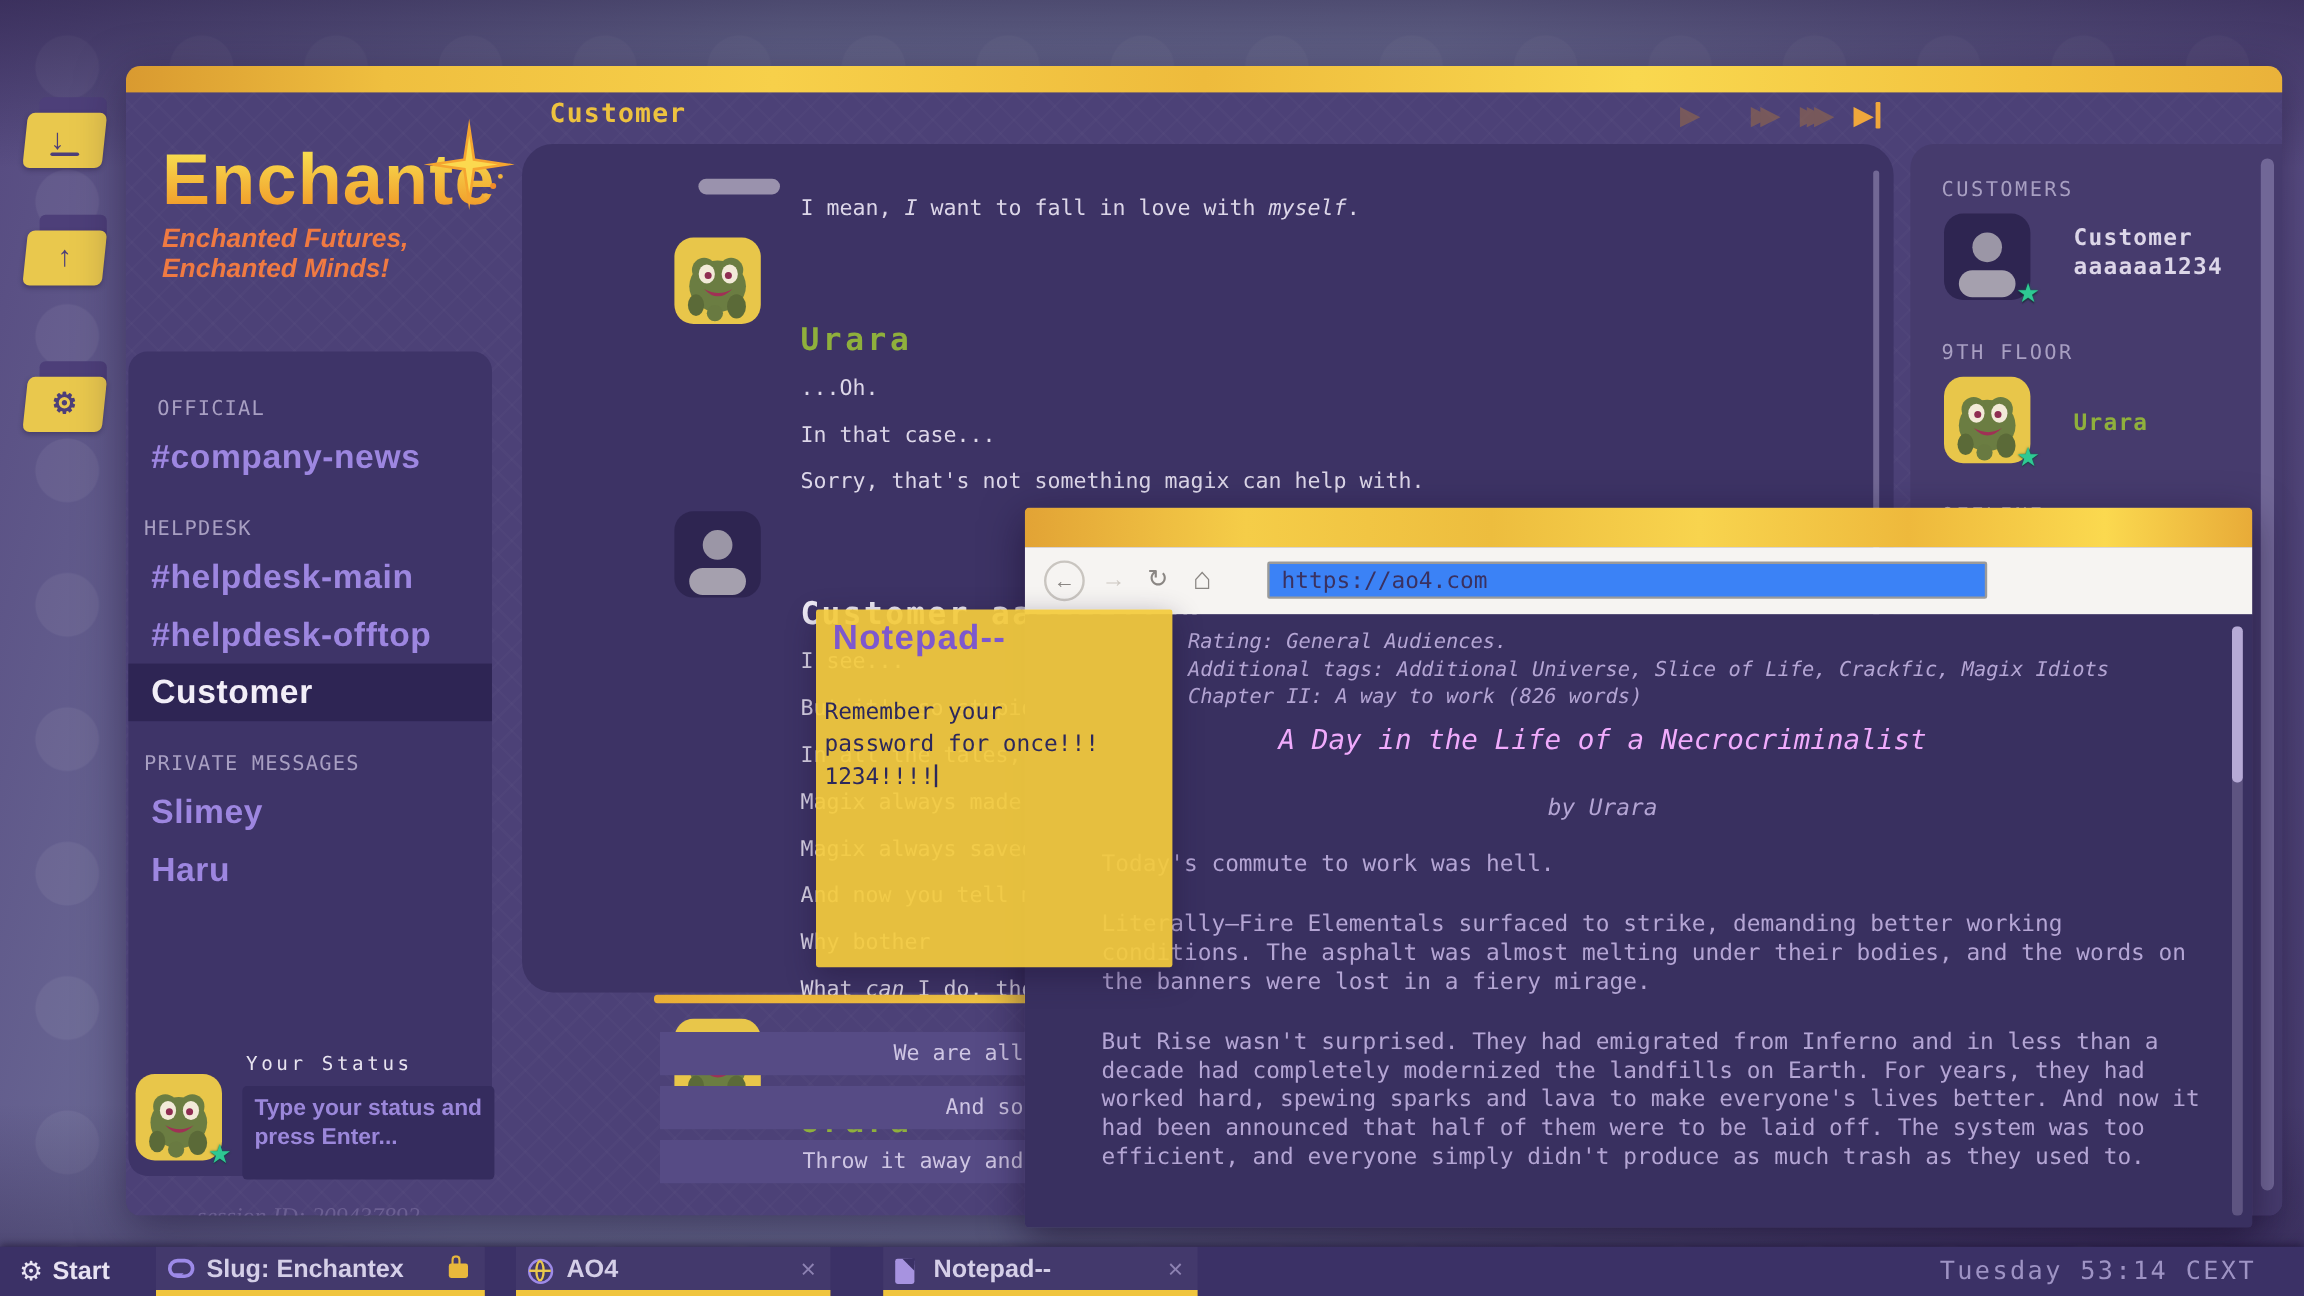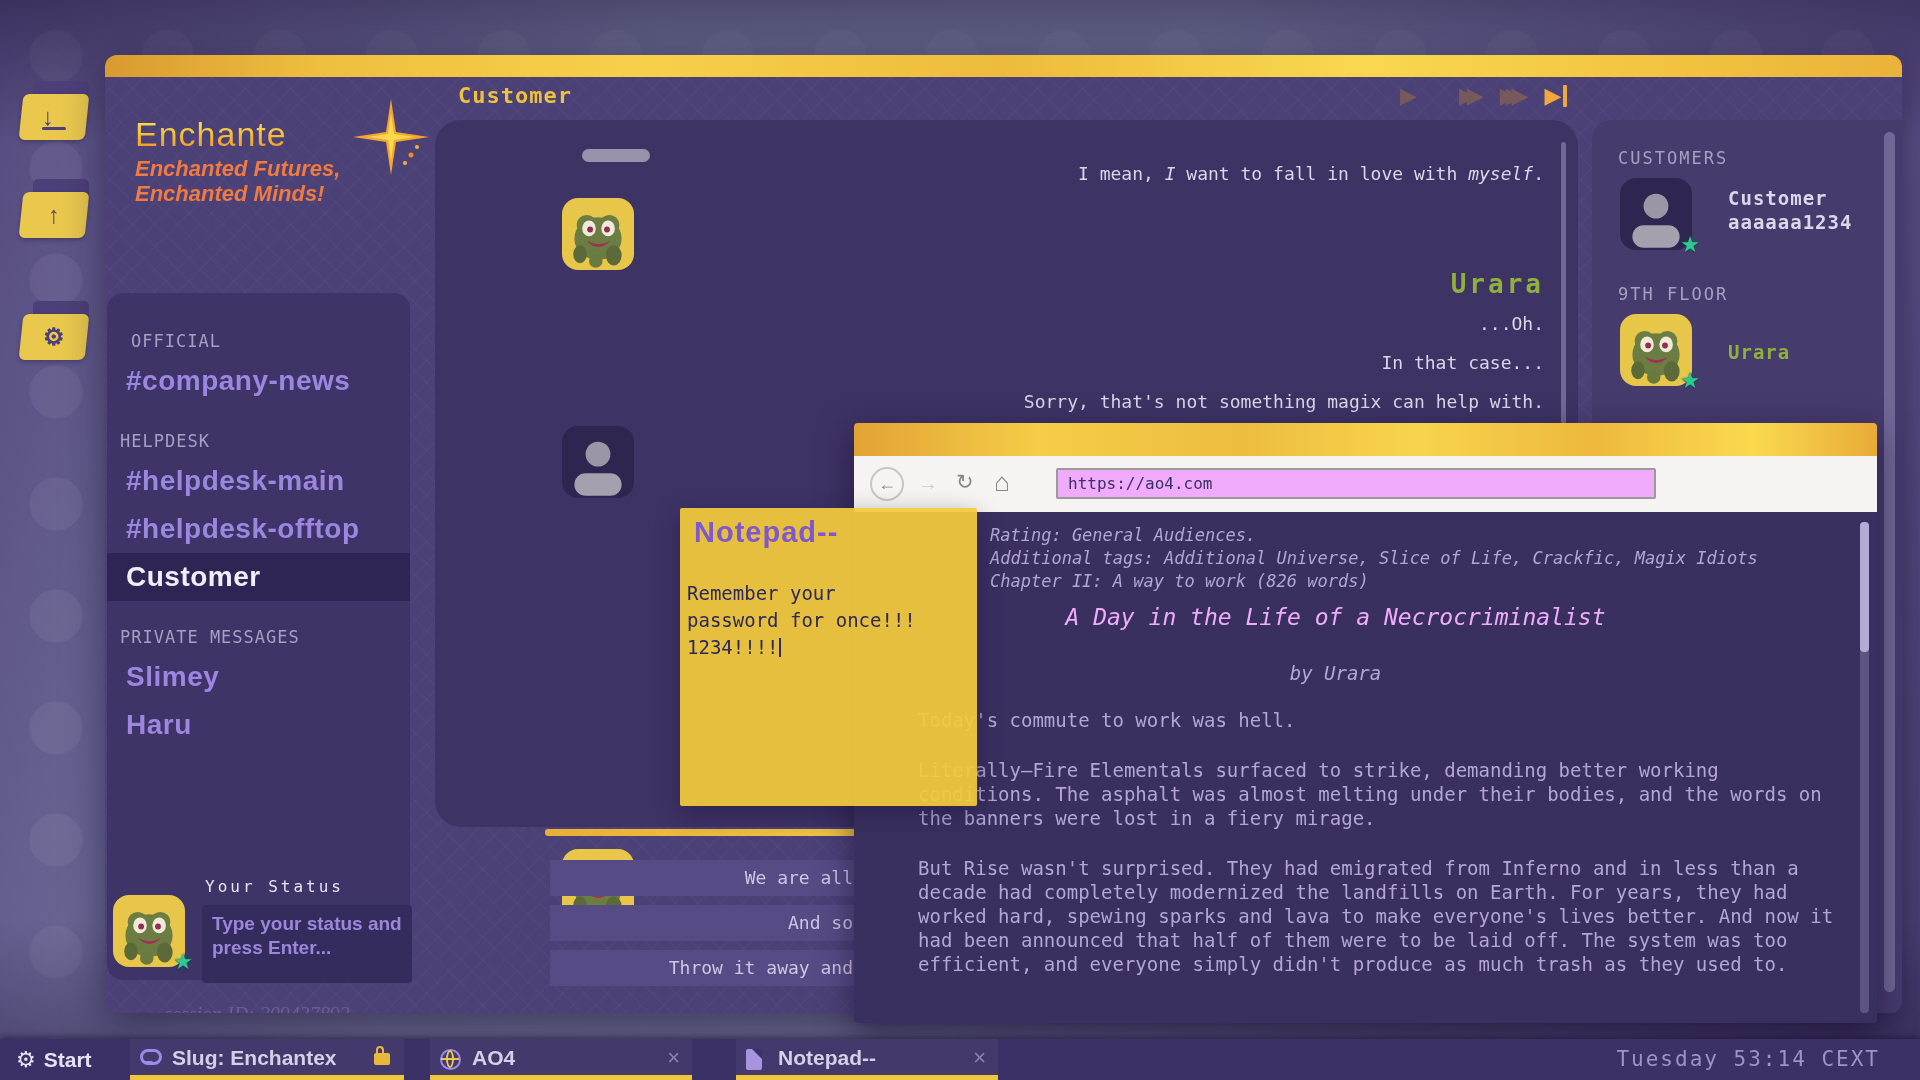--- a/index.html
+++ b/index.html
@@ -26,21 +26,21 @@
   #app{position:absolute;left:105px;top:55px;width:1797px;height:958px;border-radius:12px;overflow:hidden;
        background-color:#4c4177;
        background-image:repeating-linear-gradient(45deg,rgba(255,255,255,.016) 0 2px,transparent 2px 16px),
                         repeating-linear-gradient(-45deg,rgba(255,255,255,.016) 0 2px,transparent 2px 16px);
        box-shadow:0 10px 40px rgba(25,15,50,.55);}
   #app-goldbar{position:absolute;left:0;top:0;right:0;height:22px;
        background:linear-gradient(90deg,#d99a30,#efbf3f 12%,#f7d04a 30%,#eebb3c 50%,#f9d84f 70%,#f2c23f 88%,#eab23a);}
 
   
   #logo{position:absolute;left:30px;top:60px;width:330px;}
-  #logo-title{font-size:34px;font-weight:normal;letter-spacing:1px;
+  #logo-title{font-size:60px;font-weight:bold;letter-spacing:1px;
      background:linear-gradient(180deg,#f7da4e 20%,#f2a52f 75%,#ec7f28);
      -webkit-background-clip:text;background-clip:text;color:transparent;white-space:nowrap;}
   #logo-spark{position:absolute;left:218px;top:-16px;}
   #logo-tag{margin-top:2px;color:#ef7a42;font-weight:bold;font-size:22px;line-height:25px;font-style:italic;}
 
   
   #side-panel{position:absolute;left:2px;top:238px;width:303px;height:687px;background:#3e3468;border-radius:16px;}
   .sec-label{font-family:"DejaVu Sans Mono",monospace;color:#a89fc2;font-size:17px;letter-spacing:1px;margin:26px 0 6px 13px;}
   .chan{color:#9d86e0;font-size:28px;font-weight:bold;letter-spacing:.5px;padding:8px 0 8px 19px;cursor:pointer;}
   .chan.selected{color:#f2eef8;background:#2e2554;}
@@ -60,21 +60,21 @@
   .ctl.multi3{letter-spacing:-11px;padding-right:11px;}
   .ctl.skip{color:#f0a73c;opacity:1;display:flex;align-items:center;}
   .ctl.skip .bar{display:inline-block;width:4px;height:22px;background:#f0a73c;margin-left:2px;border-radius:1px;}
 
   
   #chat{position:absolute;left:330px;top:65px;width:1143px;height:707px;background:#3d3365;border-radius:26px;}
   #chat-pill{position:absolute;left:147px;top:29px;width:68px;height:13px;border-radius:7px;background:#9a92ad;}
   #chat-scroll{position:absolute;right:12px;top:22px;width:5px;height:550px;background:rgba(168,158,198,.5);border-radius:3px;}
   #msgs{position:absolute;left:232px;top:34px;right:34px;
         font-family:"DejaVu Sans Mono",monospace;font-size:18px;color:#dcd6e8;}
-  .mline{height:39px;line-height:39px;white-space:nowrap;text-align:right;}
+  .mline{height:39px;line-height:39px;white-space:nowrap;}
   .mname{font-weight:bold;font-size:26px;letter-spacing:3px;}
   .mname.green{color:#8fb03c;}
   .mname.white{color:#efebf5;}
   .msg-block{position:relative;}
   .msg-avatar{position:absolute;left:-105px;top:5px;}
   .it{font-style:italic;}
 
   
   .av{width:72px;height:72px;border-radius:16px;position:relative;}
   .av.yellow{background:#e8c64a;}
@@ -105,21 +105,21 @@
      box-shadow:0 10px 34px rgba(20,10,40,.55);}
   #b-title{height:33px;background:linear-gradient(90deg,#e2a335,#f5cd48 18%,#edbd3e 38%,#f8d44e 55%,#eeb93c 72%,#fbd94f 88%,#e8ab38);}
   #b-toolbar{height:56px;background:#f6f4f2;position:relative;}
   .navbtn{position:absolute;top:11px;color:#8a8683;cursor:pointer;}
   #nav-back{left:16px;width:34px;height:34px;border:2px solid #c9c5c0;border-radius:50%;
      display:flex;align-items:center;justify-content:center;font-size:18px;box-sizing:border-box;}
   #nav-fwd{left:64px;top:16px;font-size:20px;color:#cfcac4;}
   #nav-reload{left:102px;top:14px;font-size:21px;}
   #nav-home{left:140px;top:11px;font-size:26px;}
   #urlbox{position:absolute;left:202px;top:12px;width:600px;height:31px;border:2px solid #9a9a9a;border-radius:2px;
-     background:#f0abfc;font-family:"DejaVu Sans Mono",monospace;font-size:16px;color:#3a3160;padding:0 10px;box-sizing:border-box;}
+     background:#3b82f6;font-family:"DejaVu Sans Mono",monospace;font-size:19px;color:#3a3160;padding:0 10px;box-sizing:border-box;}
   #b-content{position:absolute;left:0;top:89px;right:0;bottom:0;background:#393060;color:#b4a5d4;
      font-family:"DejaVu Sans Mono",monospace;overflow:hidden;}
   #b-scroll{position:absolute;right:8px;top:10px;width:9px;bottom:10px;background:rgba(190,180,215,.28);border-radius:4px;}
   #b-thumb{position:absolute;right:8px;top:10px;width:9px;height:130px;background:#b6aad6;border-radius:4px;}
   #tags{position:absolute;left:136px;top:12px;font-size:17px;font-style:italic;line-height:23px;white-space:nowrap;}
   #fic-title{position:absolute;left:0;right:60px;top:92px;text-align:center;font-size:23px;font-style:italic;color:#f0abfc;}
   #fic-by{position:absolute;left:0;right:60px;top:150px;text-align:center;font-size:19px;font-style:italic;}
   #fic-body{position:absolute;left:64px;top:196px;width:916px;font-size:19px;line-height:24px;}
   #fic-body p{margin:0 0 26px 0;}
 

